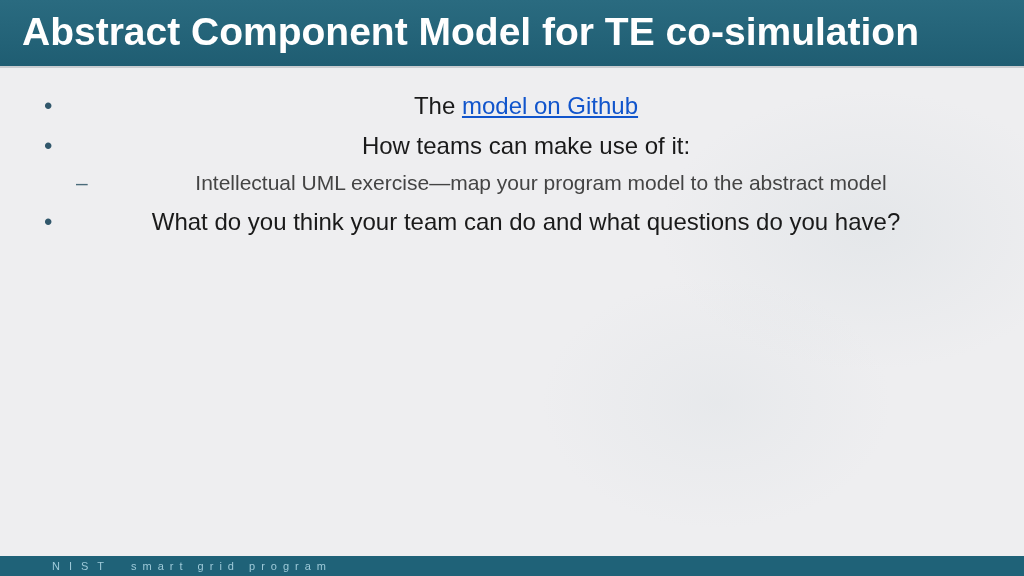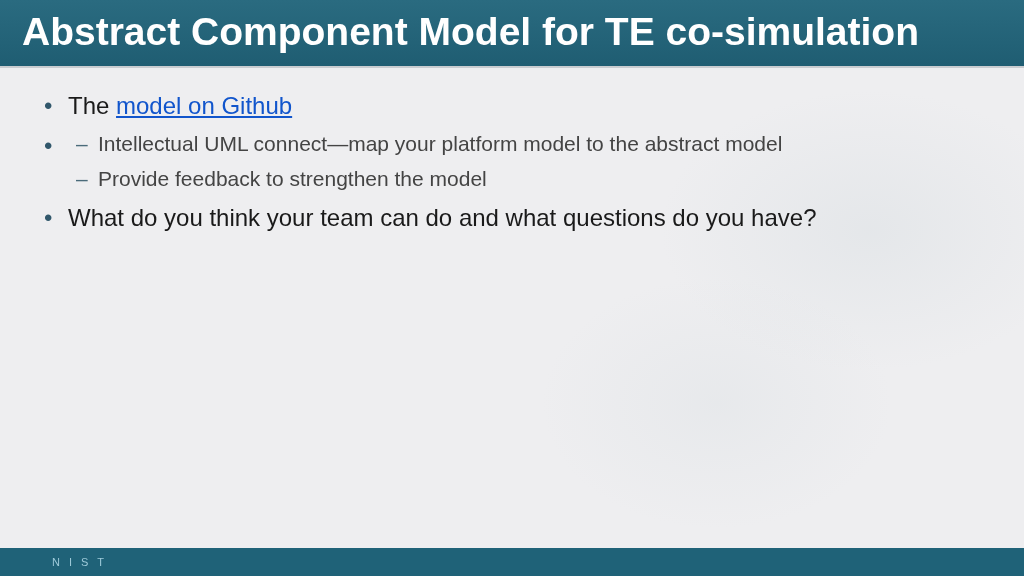--- a/index.html
+++ b/index.html
@@ -25,20 +25,21 @@
     font-size: 39px;
     padding: 10px 22px 12px 22px;
     border-bottom: 2px solid #c9ccd0;
     position: relative;
     z-index: 2;
   }
   .content {
     position: relative;
     z-index: 2;
     padding: 22px 40px 0 40px;
+    text-align: center;
   }
   .lvl1 {
     list-style: none;
     font-size: 24px;
     color: #1a1a1a;
     line-height: 1.35;
   }
   .lvl1 > li {
     position: relative;
     padding-left: 28px;
@@ -76,21 +77,21 @@
   }
   .link {
     color: #1155cc;
     text-decoration: underline;
   }
   .footer-bar {
     position: absolute;
     left: 0;
     right: 0;
     bottom: 0;
-    height: 28px;
+    height: 20px;
     background: #1f6278;
     color: #9ecad9;
     font-size: 11px;
     letter-spacing: 6px;
     display: flex;
     align-items: center;
     padding-left: 52px;
     z-index: 3;
     font-family: Arial, sans-serif;
   }
@@ -107,26 +108,27 @@
 <div class="title-bar">
   <span>Abstract Component Model for TE co-simulation</span>
 </div>
 
 <div class="content">
   <ul class="lvl1">
     <li>
       <span>The </span><a href="#" class="link">model on Github</a>
     </li>
     <li>
+      <span>How teams can make use of it:</span>
       <ul class="lvl2">
-        <li><span>Intellectual UML connect—map your platform model to the abstract model</span></li>
-        <li><span>Provide feedback to strengthen the model</span></li>
+        <li><span>Intellectual UML exercise—map your program model to the abstract model</span></li>
       </ul>
     </li>
     <li>
       <span>What do you think your team can do and what questions do you have?</span>
     </li>
   </ul>
 </div>
 
 <div class="footer-bar">
   <span class="strong">NIST</span>
+  <span>smart grid program</span>
 </div>
 
 </body></html>

